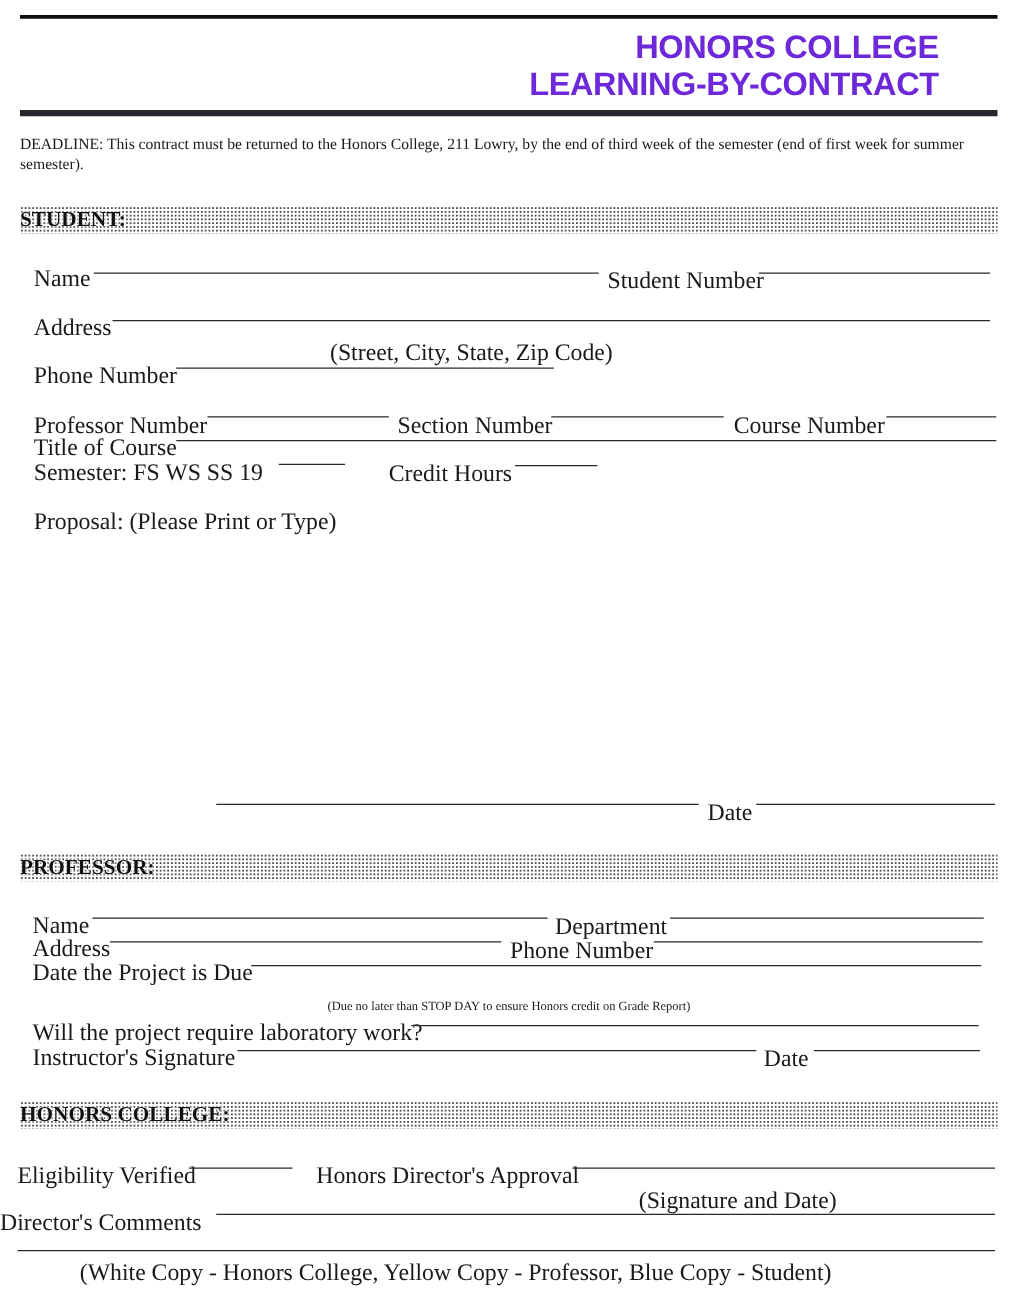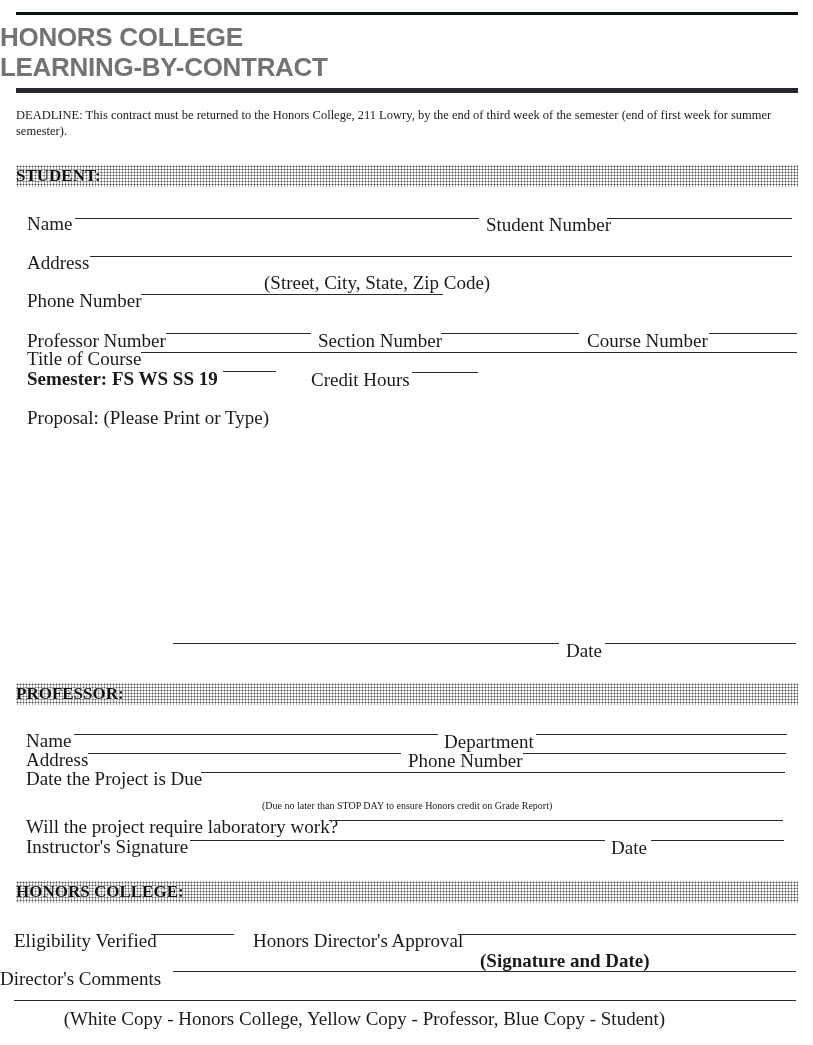--- a/index.html
+++ b/index.html
@@ -1,23 +1,23 @@
 <!DOCTYPE html>
 <html><head>
 <meta charset="utf-8">
 <style>
   html, body { margin: 0; padding: 0; background: #ffffff; }
   body { width: 813px; height: 1045px; position: relative; overflow: hidden;
          font-family: "Liberation Serif", "DejaVu Serif", serif; color: #1a1a1a; }
   .abs { position: absolute; }
   .rule-top { left: 16px; top: 12px; width: 782px; height: 3px; background: #0a0f12; }
   .rule-thick { left: 16px; top: 88px; width: 782px; height: 5px; background: #2a2630; }
-  .title { left: 0; width: 751px; text-align: left;
+  .title { left: 0; width: 751px; text-align: right;
            font-family: "Liberation Sans", "DejaVu Sans", sans-serif; font-weight: bold;
-           font-size: 26px; letter-spacing: -0.3px; color: #737373; }
+           font-size: 26px; letter-spacing: -0.3px; color: #6d28d9; }
   .t1 { top: 22px; } .t2 { top: 52px; }
   .deadline { left: 16px; top: 107px; width: 780px; font-size: 12.5px; line-height: 16px; }
   .band { left: 16px; width: 782px; height: 22px;
           background-color: #fff;
           background-image: radial-gradient(circle, #555 0.9px, transparent 1.1px);
           background-size: 3px 3px; }
   .band-label { position: absolute; left: 0; top: 1px; font-weight: bold; font-size: 17px;
                 color: #111; background: transparent; text-shadow: 0 0 2px #fff, 0 0 2px #fff; }
   .lbl { font-size: 19px; white-space: nowrap; }
   .line { height: 0; border-bottom: 1.2px solid #2a2a2a; }
@@ -51,21 +51,21 @@
 <div class="abs lbl" style="left:27px;top:330px;">Professor Number</div>
 <div class="abs line" style="left:166px;top:333px;width:145px;"></div>
 <div class="abs lbl" style="left:318px;top:330px;">Section Number</div>
 <div class="abs line" style="left:441px;top:333px;width:138px;"></div>
 <div class="abs lbl" style="left:587px;top:330px;">Course Number</div>
 <div class="abs line" style="left:709px;top:333px;width:88px;"></div>
 
 <div class="abs lbl" style="left:27px;top:348px;">Title of Course</div>
 <div class="abs line" style="left:141px;top:352px;width:656px;"></div>
 
-<div class="abs lbl" style="left:27px;top:368px;font-weight:bold;">Semester:  FS  WS  SS  19</div>
+<div class="abs lbl" style="left:27px;top:368px;">Semester:  FS  WS  SS  19</div>
 <div class="abs line" style="left:223px;top:371px;width:53px;"></div>
 <div class="abs lbl" style="left:311px;top:369px;">Credit Hours</div>
 <div class="abs line" style="left:412px;top:372px;width:66px;"></div>
 
 <div class="abs lbl" style="left:27px;top:407px;">Proposal:  (Please Print or Type)</div>
 <div class="abs" style="left:27px;top:430px;width:770px;height:200px;"></div>
 
 <div class="abs lbl" style="left:27px;top:639px;margin-top:43px;">Student's Signature</div>
 <div class="abs line" style="left:173px;top:643px;width:386px;"></div>
 <div class="abs lbl" style="left:566px;top:640px;">Date</div>
@@ -98,19 +98,19 @@
 <div class="abs line" style="left:651px;top:840px;width:133px;"></div>
 
 <div class="abs band" style="top:881px;">
   <span class="band-label">HONORS COLLEGE:</span>
 </div>
 
 <div class="abs lbl" style="left:14px;top:930px;">Eligibility Verified</div>
 <div class="abs line" style="left:151px;top:934px;width:83px;"></div>
 <div class="abs lbl" style="left:253px;top:930px;">Honors Director's Approval</div>
 <div class="abs line" style="left:458px;top:934px;width:338px;"></div>
-<div class="abs lbl" style="left:480px;top:950px;font-weight:bold;">(Signature and Date)</div>
+<div class="abs lbl" style="left:511px;top:950px;">(Signature and Date)</div>
 
 <div class="abs lbl" style="left:0;top:968px;">Director's Comments</div>
 <div class="abs line" style="left:173px;top:971px;width:623px;"></div>
 <div class="abs line" style="left:14px;top:1000px;width:782px;"></div>
 
 <div class="abs lbl" style="left:0;width:729px;text-align:center;top:1008px;">(White Copy - Honors College, Yellow Copy - Professor, Blue Copy - Student)</div>
 
 </body></html>

